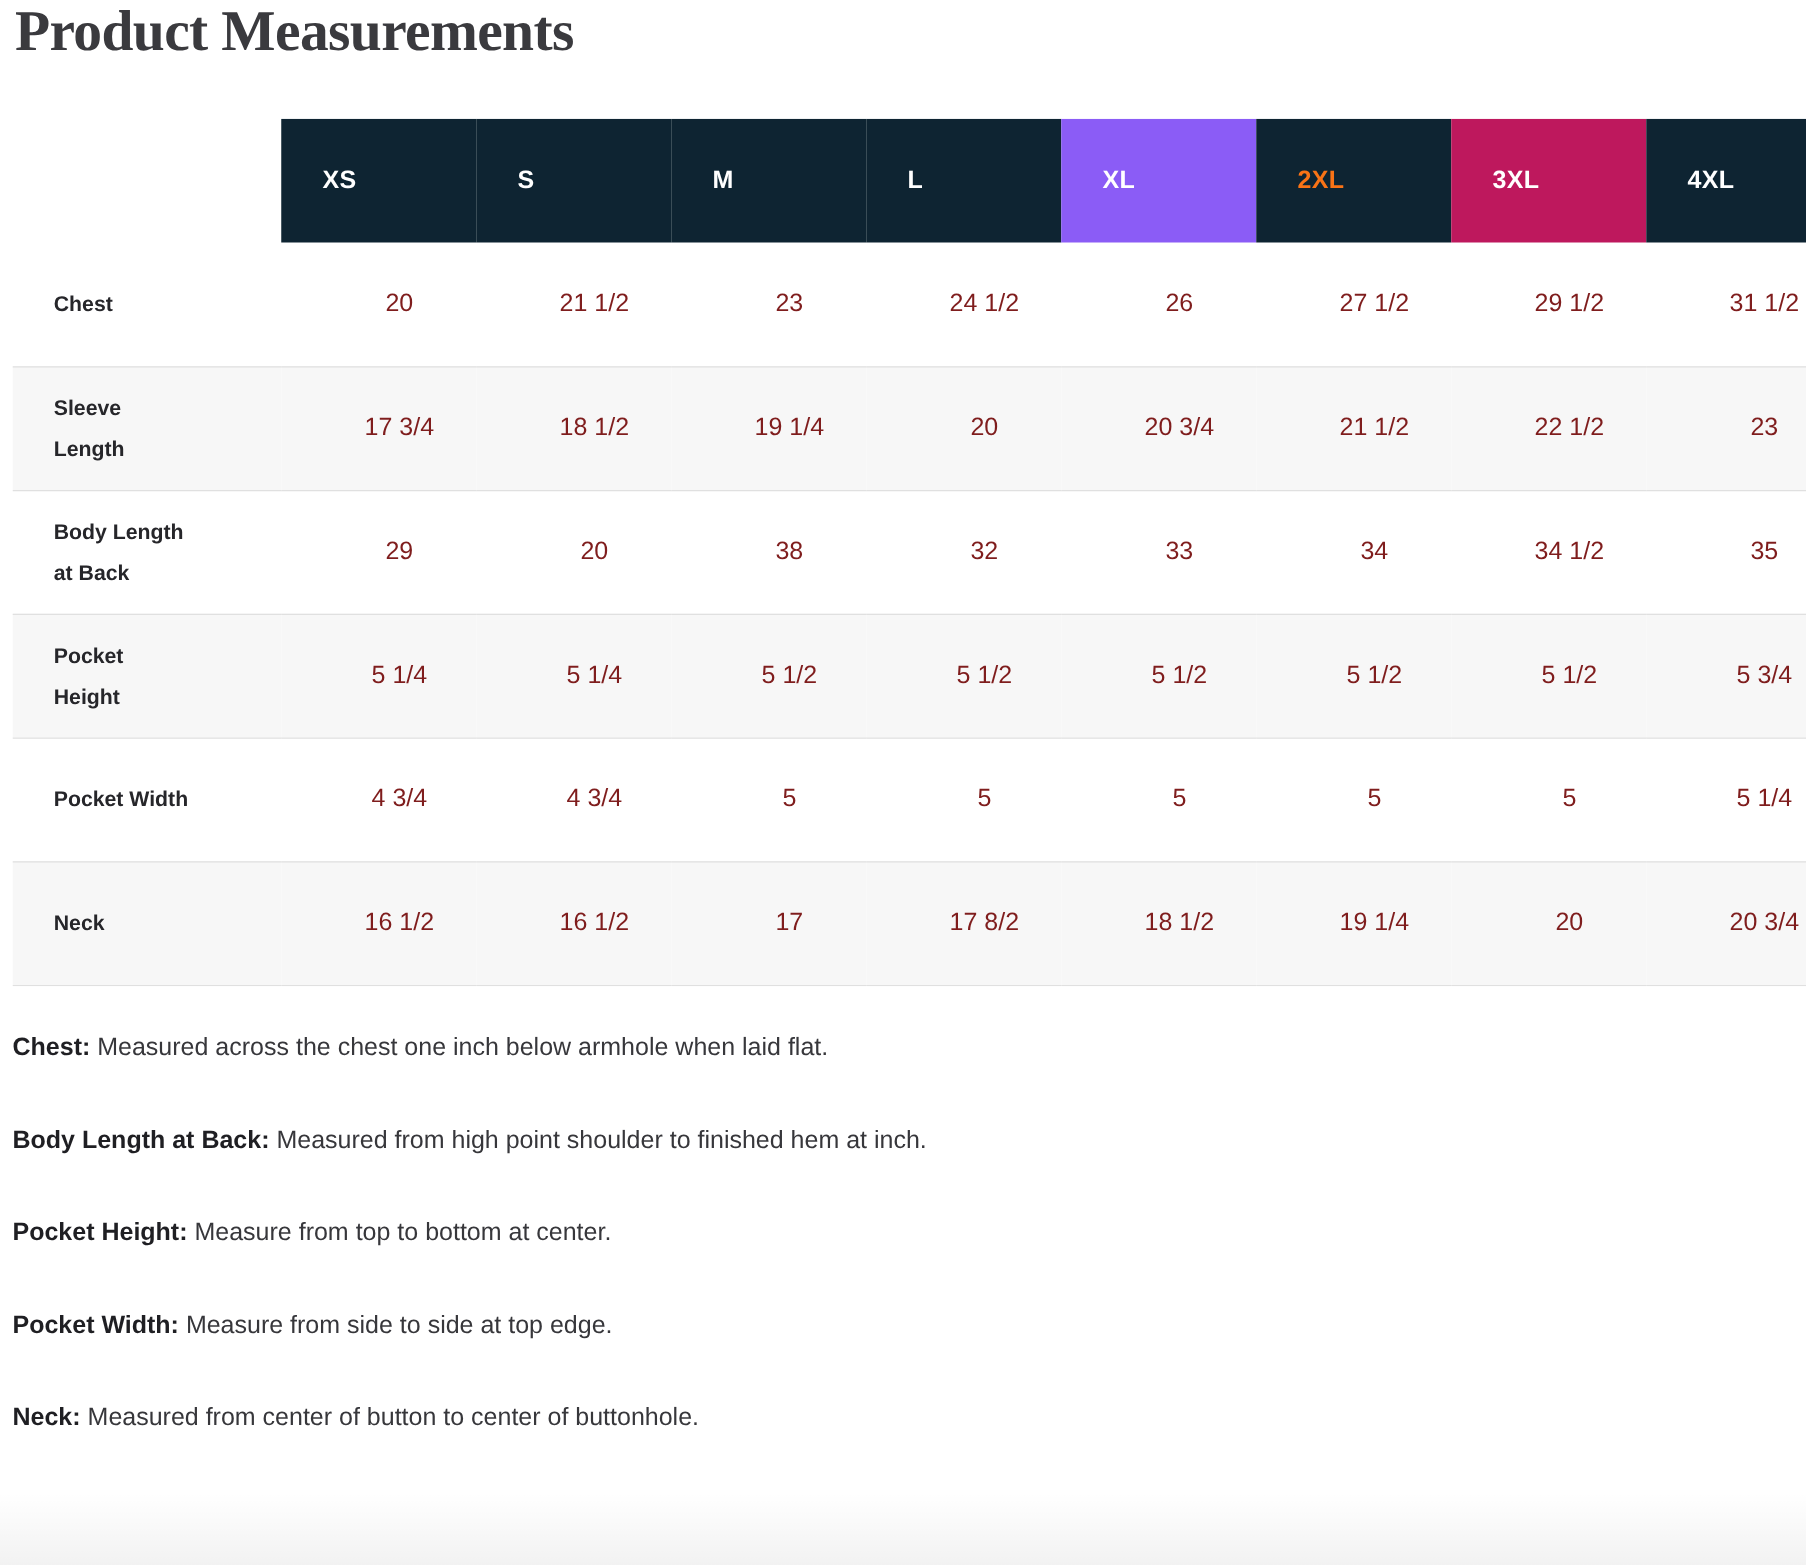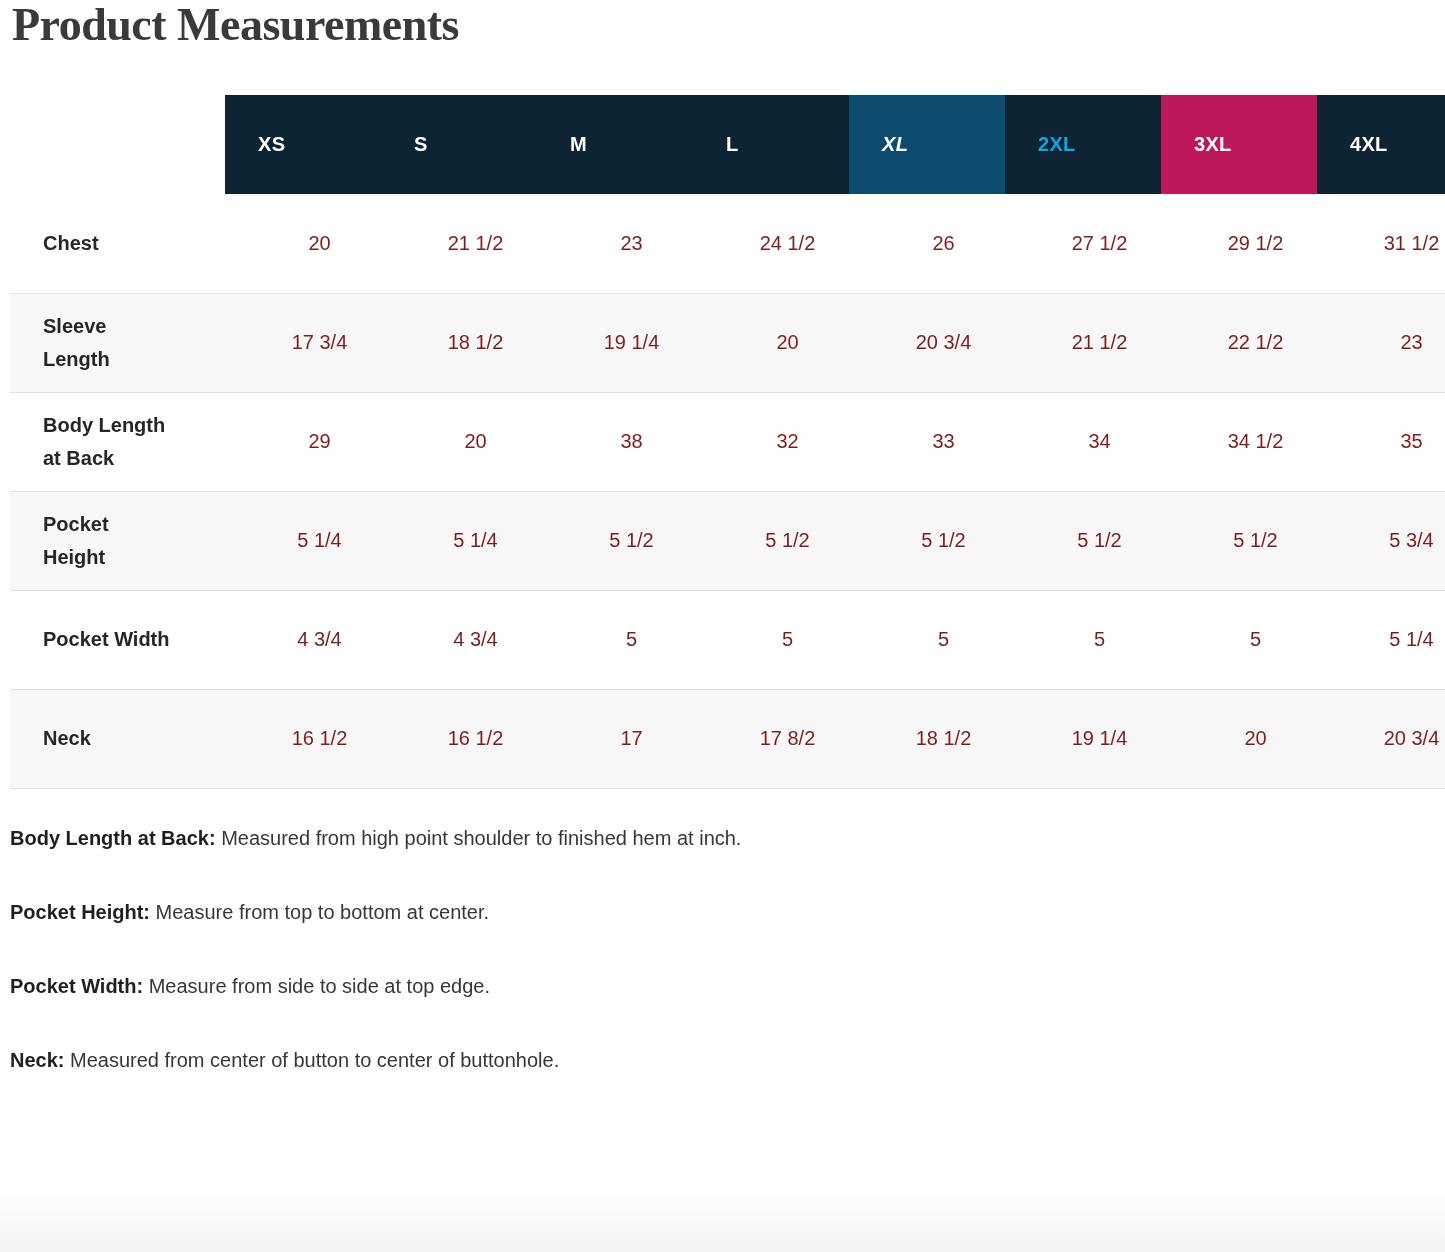--- a/index.html
+++ b/index.html
@@ -48,21 +48,21 @@
     padding: 0 0 0 33px;
     letter-spacing: 0.3px;
   }
   thead th.corner { background: #ffffff; }
   tbody tr { height: 99px; }
   tbody tr + tr { border-top: 1px solid #e0e0e0; }
   tbody tr:last-child { border-bottom: 1px solid #e0e0e0; }
   tbody tr.stripe { background: #f7f7f7; }
   tbody th.rowlabel {
     font-weight: 700;
-    font-size: 20px;
+    font-size: 17px;
     color: #26262a;
     text-align: left;
     vertical-align: middle;
     padding: 0 0 0 33px;
     white-space: pre-line;
     line-height: 33px;
   }
   tbody td {
     font-size: 20px;
     color: #7f1d1d;
@@ -111,22 +111,22 @@
         <col class="size-col">
         <col class="size-col">
     </colgroup>
     <thead>
       <tr id="header-row">
           <th class="corner"></th>
           <th style="background: rgb(14, 36, 50); color: rgb(255, 255, 255); margin-left: 44px;">XS</th>
           <th style="background: rgb(14, 36, 50); color: rgb(255, 255, 255);">S</th>
           <th style="background: rgb(14, 36, 50); color: rgb(255, 255, 255);">M</th>
           <th style="background: rgb(14, 36, 50); color: rgb(255, 255, 255);">L</th>
-          <th style="background: #0c4a6e; color: rgb(255, 255, 255); font-style: italic;">XL</th>
-          <th style="background: rgb(14, 36, 50); color: #0ea5e9;">2XL</th>
+          <th style="background: #8b5cf6; color: rgb(255, 255, 255);">XL</th>
+          <th style="background: rgb(14, 36, 50); color: #f97316;">2XL</th>
           <th style="background: #be185d; color: rgb(255, 255, 255);">3XL</th>
           <th style="background: rgb(14, 36, 50); color: rgb(255, 255, 255);">4XL</th>
         </tr>
     </thead>
     <tbody id="table-body">
         <tr>
           <th class="rowlabel">Chest</th>
           <td>20</td>
           <td>21 1/2</td>
           <td>23</td>
@@ -192,19 +192,20 @@
           <td>18 1/2</td>
           <td>19 1/4</td>
           <td>20</td>
           <td>20 3/4</td>
         </tr>
       </tbody>
   </table>
 </div>
 
 <div class="definitions" id="definitions">
+    <p><b>Chest:</b><span> Measured across the chest one inch below armhole when laid flat.</span></p>
     <p><b>Body Length at Back:</b><span> Measured from high point shoulder to finished hem at inch.</span></p>
     <p><b>Pocket Height:</b><span> Measure from top to bottom at center.</span></p>
     <p><b>Pocket Width:</b><span> Measure from side to side at top edge.</span></p>
     <p><b>Neck:</b><span> Measured from center of button to center of buttonhole.</span></p>
   </div>
 
 <div class="bottom-fade"></div>
 
 </body></html>

